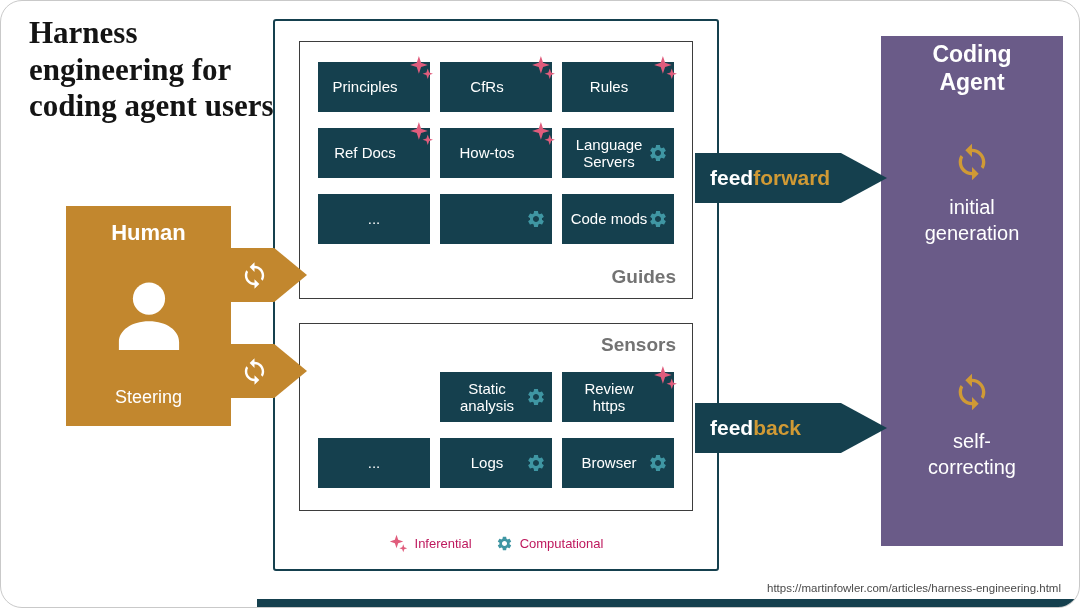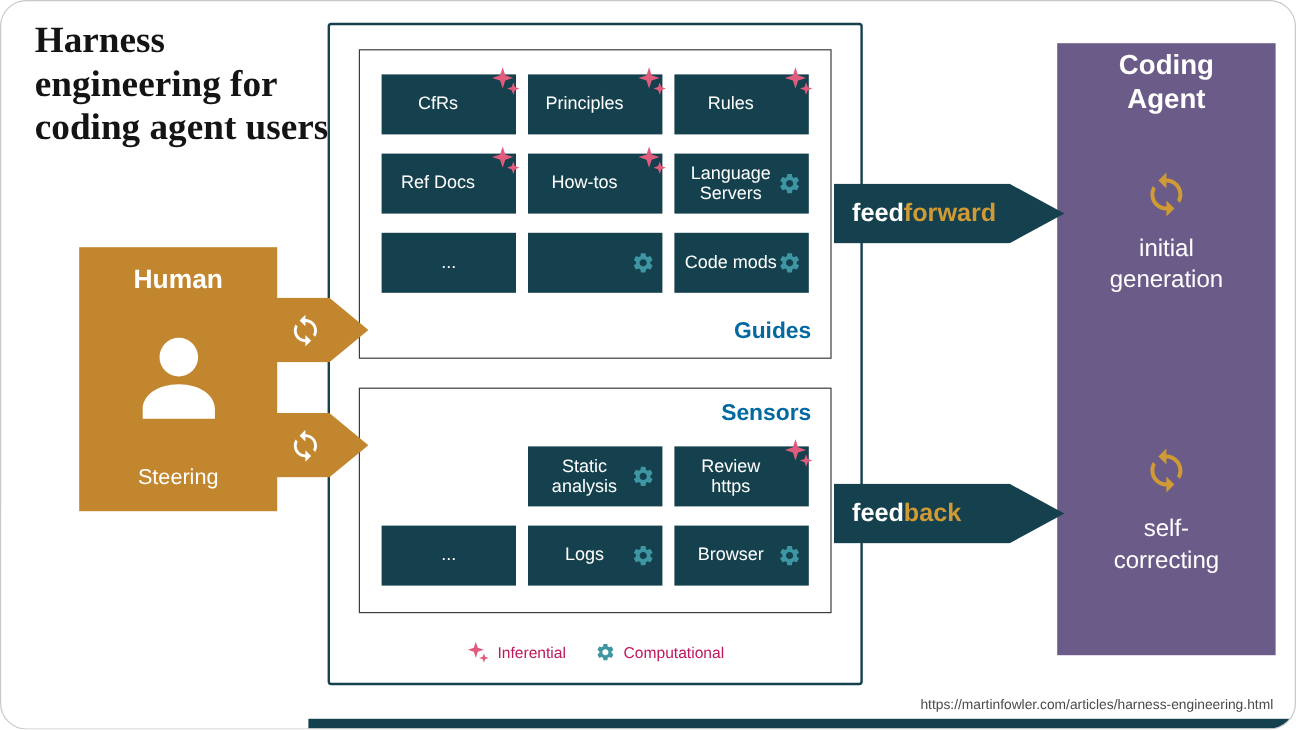--- a/index.html
+++ b/index.html
@@ -37,21 +37,21 @@
     position:absolute; left:272px; top:18px; width:446px; height:552px;
     background:#fff; border:2.5px solid var(--dark-teal,#15404E);
     border-radius:3px; box-sizing:border-box; z-index:1;
   }
   .panel {
     position:absolute; left:24px; width:394px;
     border:1.5px solid #3d3d3d; background:#fff; box-sizing:border-box;
   }
   .guides-panel { top:20px; height:258px; }
   .sensors-panel { top:302px; height:188px; }
-  .panel-label { position:absolute; font-size:19px; font-weight:700; color:#0369a1; }
+  .panel-label { position:absolute; font-size:19px; font-weight:700; color:#737373; }
   .guides-label { right:16px; bottom:10px; }
   .sensors-label { right:16px; top:10px; }
   .tile-grid {
     position:absolute; left:18px; display:grid;
     grid-template-columns:repeat(3,112px); gap:16px 10px;
   }
   .guides-grid { top:20px; }
   .sensors-grid { top:48px; }
   .sensors-grid .tile:first-child { grid-column:2; }
   .tile {
@@ -122,28 +122,28 @@
   <div class="gold-arrow gold-arrow-2">
     <svg viewBox="0 0 24 24">
         <path d="M12 4V1L8 5l4 4V6c3.31 0 6 2.69 6 6 0 1.01-.25 1.97-.7 2.8l1.46 1.46C19.54 15.03 20 13.57 20 12c0-4.42-3.58-8-8-8zm0 14c-3.31 0-6-2.69-6-6 0-1.01.25-1.97.7-2.8L5.24 7.74C4.46 8.97 4 10.43 4 12c0 4.42 3.58 8 8 8v3l4-4-4-4v3z"></path>
       </svg>
   </div>
 
   <div class="center-box">
     <div class="panel guides-panel">
       <div class="tile-grid guides-grid">
           <div class="tile has-icon">
+            <span class="tile-label">Principles</span>
+            <svg class="icon-sparkle" viewBox="0 0 24 24">
+              <path d="M9.5 1 11.6 7.4 18 9.5 11.6 11.6 9.5 18 7.4 11.6 1 9.5 7.4 7.4Z"></path>
+              <path d="M18 13l1.3 3.7L23 18l-3.7 1.3L18 23l-1.3-3.7L13 18l3.7-1.3z"></path>
+            </svg>
+          </div>
+          <div class="tile has-icon">
             <span class="tile-label">CfRs</span>
-            <svg class="icon-sparkle" viewBox="0 0 24 24">
-              <path d="M9.5 1 11.6 7.4 18 9.5 11.6 11.6 9.5 18 7.4 11.6 1 9.5 7.4 7.4Z"></path>
-              <path d="M18 13l1.3 3.7L23 18l-3.7 1.3L18 23l-1.3-3.7L13 18l3.7-1.3z"></path>
-            </svg>
-          </div>
-          <div class="tile has-icon">
-            <span class="tile-label">Principles</span>
             <svg class="icon-sparkle" viewBox="0 0 24 24">
               <path d="M9.5 1 11.6 7.4 18 9.5 11.6 11.6 9.5 18 7.4 11.6 1 9.5 7.4 7.4Z"></path>
               <path d="M18 13l1.3 3.7L23 18l-3.7 1.3L18 23l-1.3-3.7L13 18l3.7-1.3z"></path>
             </svg>
           </div>
           <div class="tile has-icon">
             <span class="tile-label">Rules</span>
             <svg class="icon-sparkle" viewBox="0 0 24 24">
               <path d="M9.5 1 11.6 7.4 18 9.5 11.6 11.6 9.5 18 7.4 11.6 1 9.5 7.4 7.4Z"></path>
               <path d="M18 13l1.3 3.7L23 18l-3.7 1.3L18 23l-1.3-3.7L13 18l3.7-1.3z"></path>

